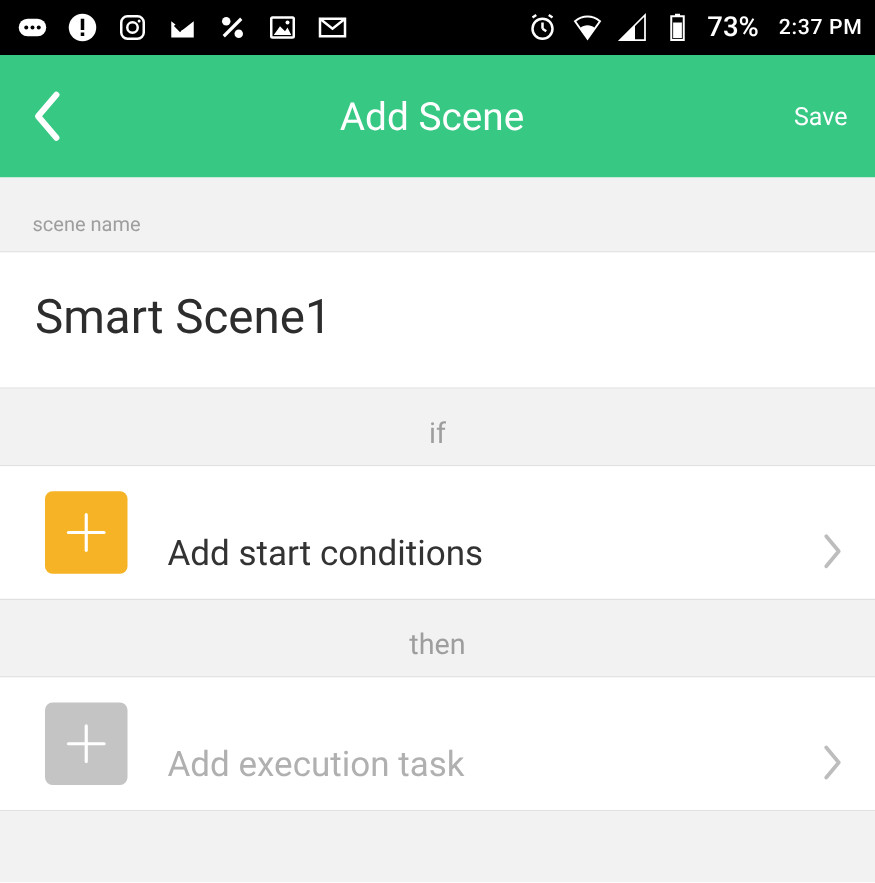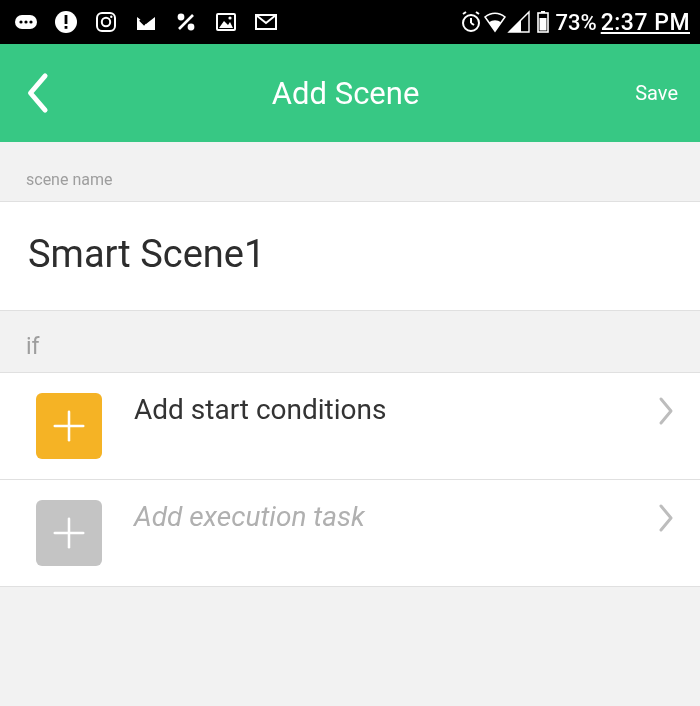--- a/index.html
+++ b/index.html
@@ -1,48 +1,48 @@
 <!DOCTYPE html>
 <html><head>
   <meta charset="utf-8">
   <style>
     * { margin:0; padding:0; box-sizing:border-box; font-family:-apple-system,Roboto,Helvetica,Arial,sans-serif; }
     html,body { width:700px; height:706px; background:#fff; overflow:hidden; }
 
     
     .status-bar { height:44px; background:#000; color:#fff; display:flex; align-items:center; padding:0 10px 0 14px; font-size:22px; }
     .status-left { display:flex; gap:16px; align-items:center; }
-    .status-right { margin-left:auto; display:flex; align-items:center; font-weight:500; }
-    .status-right .time { font-size:23px; letter-spacing:0.5px; margin-left:4px;text-decoration:underline; }
+    .status-right { margin-left:auto; display:flex; gap:12px; align-items:center; font-weight:500; }
+    .status-right .time { font-size:17px; letter-spacing:0.5px; margin-left:4px; }
     .sb-icon { display:inline-flex; width:24px; height:24px; color:#fff; }
     .sb-icon svg { width:100%; height:100%; }
 
     
     .app-bar { height:98px; background:#37c884; display:flex; align-items:center; padding:0 22px;gap:24px; }
     .back { color:#fff; width:34px; height:44px; display:flex; align-items:center; cursor:pointer; }
     .back svg { width:100%; height:100%; }
     .title { flex:1; text-align:center; color:#fff; font-size:31px; font-weight:400; }
     .save  { color:#fff; font-size:20px; font-weight:400; cursor:pointer; }
 
     
     .section-label { background:#f2f2f2; color:#9e9e9e; font-size:16px; padding:28px 26px 12px; border-bottom:1px solid #e0e0e0; }
-    .section-small { background:#f2f2f2; color:#9e9e9e; font-size:23px; padding:22px 26px 12px; border-bottom:1px solid #e0e0e0; }
+    .section-small { background:#f2f2f2; color:#9e9e9e; font-size:23px; padding:22px 26px 12px; border-bottom:1px solid #e0e0e0;text-align:center; }
 
     
     .name-row { background:#fff; padding:30px 28px 34px; font-size:38px; color:#2d2d2d; border-bottom:1px solid #e0e0e0; }
 
     
-    .action-row { background:#fff; display:flex; align-items:flex-start; padding:20px 22px 20px 36px; border-bottom:1px solid #e0e0e0; cursor:pointer; }
+    .action-row { background:#fff; display:flex; align-items:flex-end; padding:20px 22px 20px 36px; border-bottom:1px solid #e0e0e0; cursor:pointer; }
     .plus-tile { width:66px; height:66px; border-radius:6px; display:flex; align-items:center; justify-content:center; flex-shrink:0; }
     .plus-tile.yellow { background:#f5b325; }
     .plus-tile.gray   { background:#c4c4c4; }
     .plus-tile svg { width:38px; height:38px; color:#fff; stroke:#fff; }
     .action-label { flex:1; margin-left:32px; font-size:28px; }
     .active-label { color:#333; }
-    .muted-label  { color:#b0b0b0;font-style:italic; }
+    .muted-label  { color:#b0b0b0; }
     .chevron { width:24px; height:36px; color:#bdbdbd; flex-shrink:0; }
     .chevron svg { width:100%; height:100%; }
 
     .trailing-fill { background:#f2f2f2; flex:1; }
     .page { height:706px; display:flex; flex-direction:column; }
   </style>
 </head>
 <body>
 
 <div class="page">
@@ -154,20 +154,21 @@
         </svg>
     </div>
     <div class="action-label active-label">Add start conditions</div>
     <div class="chevron">
       <svg viewBox="0 0 24 36" fill="none" stroke="currentColor" stroke-width="3" stroke-linecap="round" stroke-linejoin="round">
           <polyline points="7,6 17,18 7,30"></polyline>
         </svg>
     </div>
   </div>
 
+  <div class="section-small">then</div>
   <div class="action-row">
     <div class="plus-tile gray">
       <svg viewBox="0 0 24 24" stroke-width="1.6" stroke-linecap="round">
           <line x1="12" y1="3" x2="12" y2="21"></line>
           <line x1="3" y1="12" x2="21" y2="12"></line>
         </svg>
     </div>
     <div class="action-label muted-label">Add execution task</div>
     <div class="chevron">
       <svg viewBox="0 0 24 36" fill="none" stroke="currentColor" stroke-width="3" stroke-linecap="round" stroke-linejoin="round">

